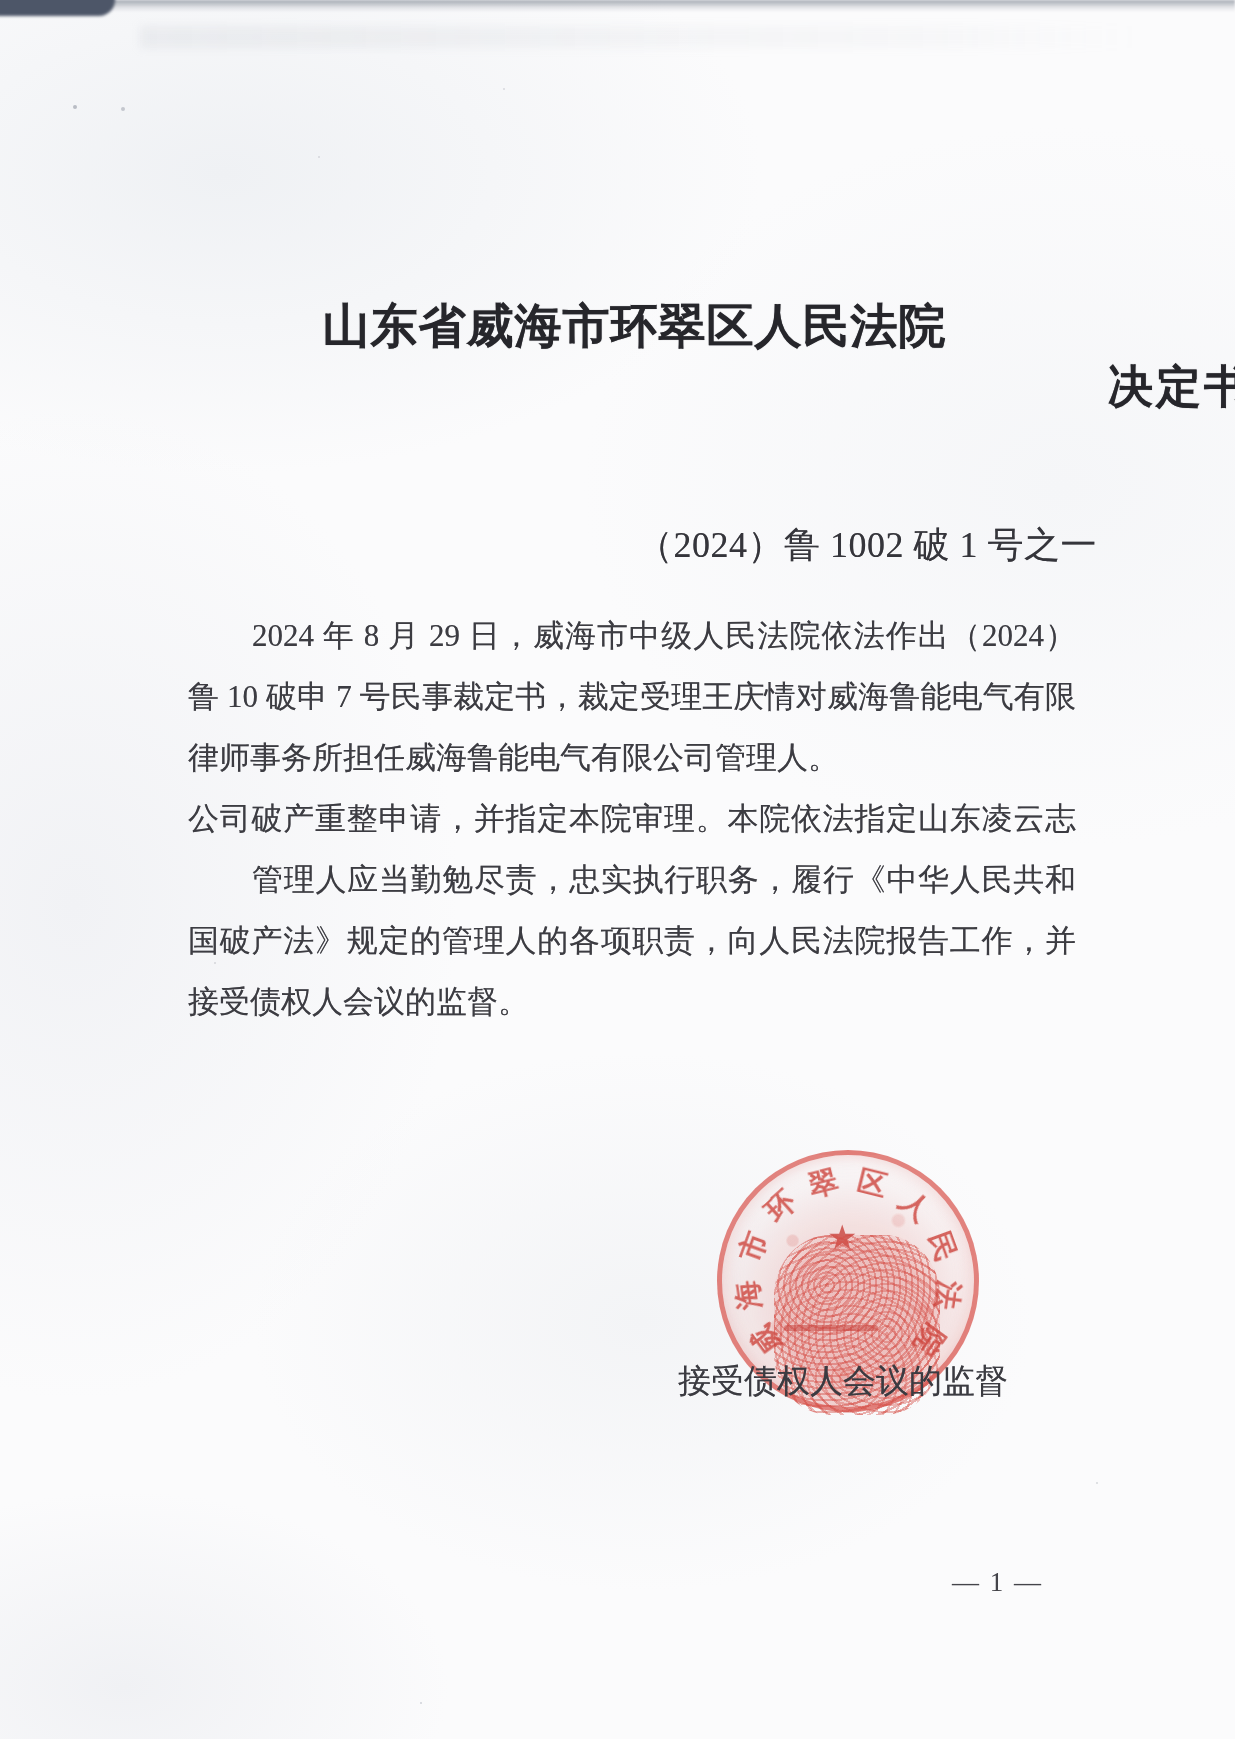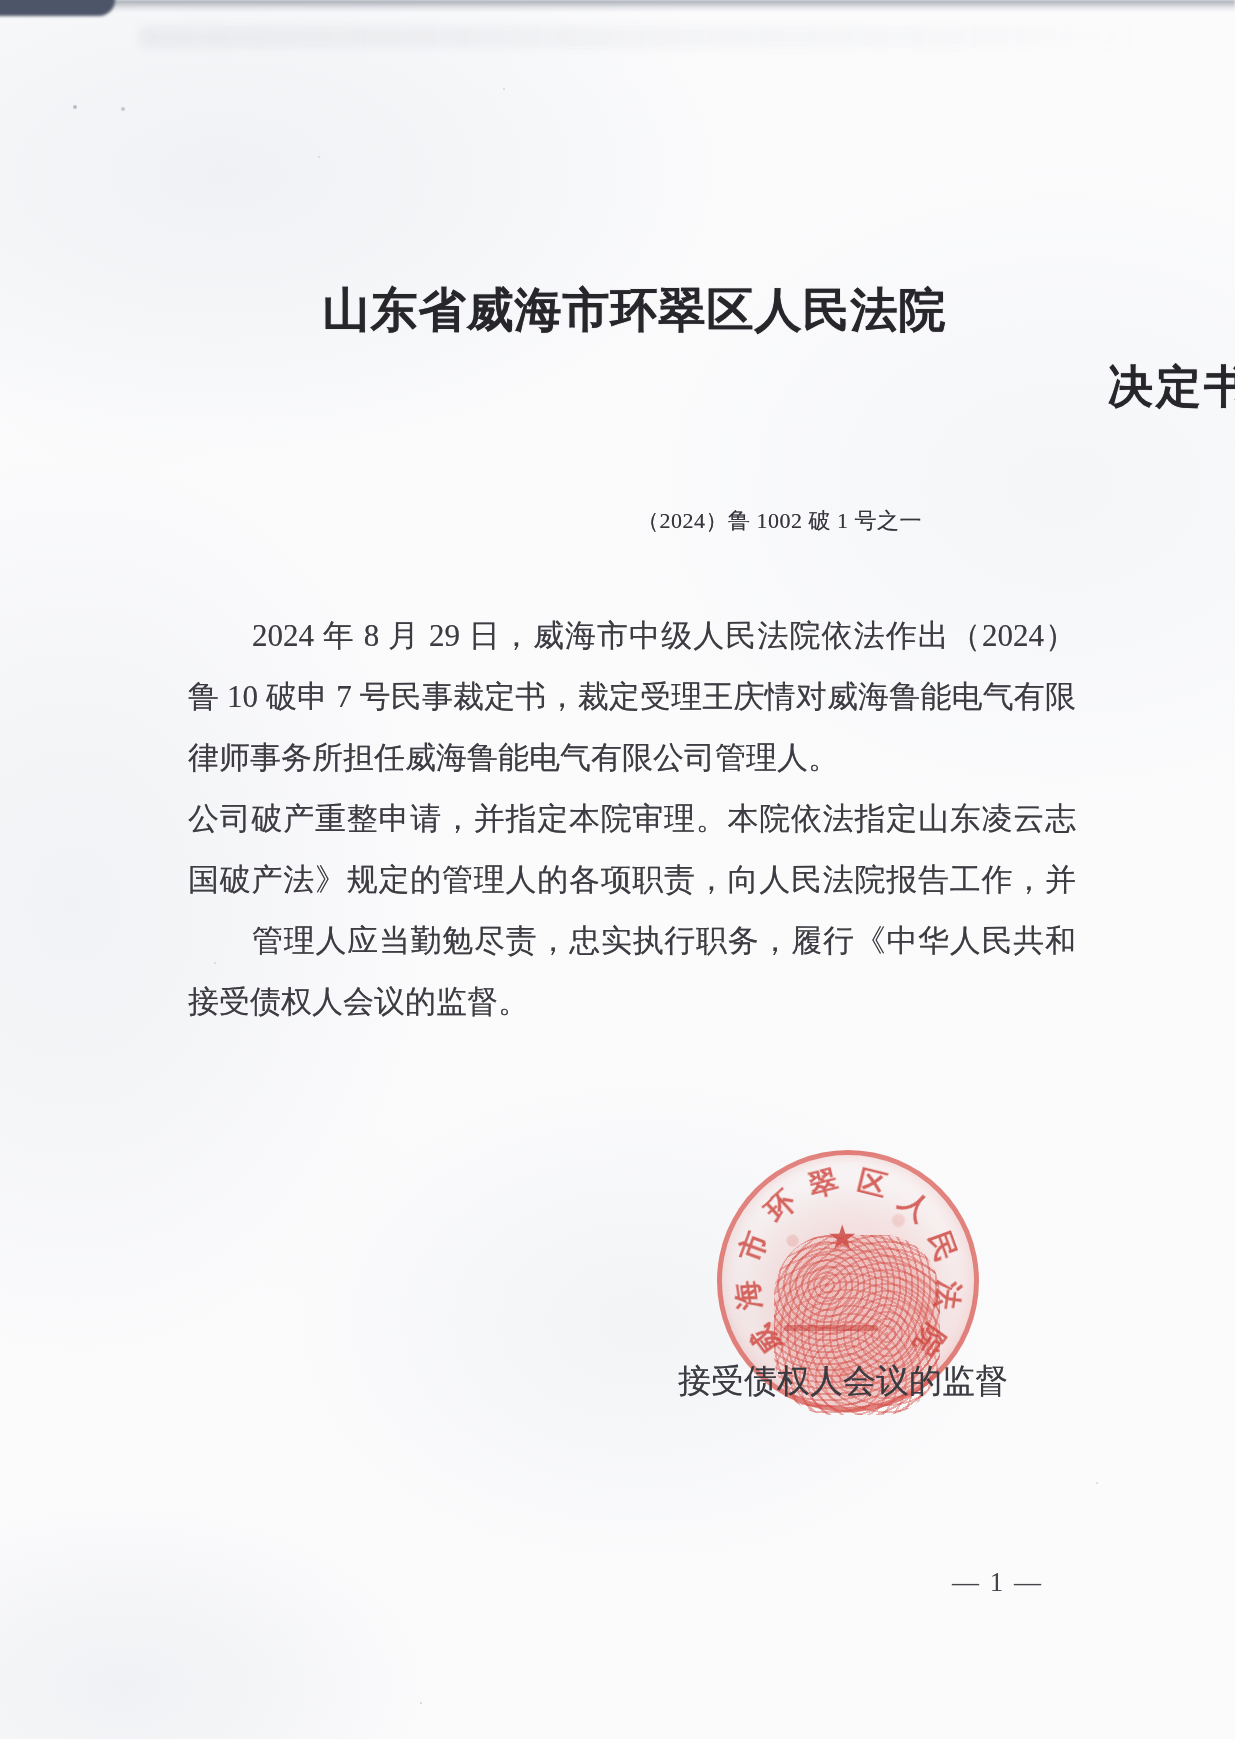--- a/index.html
+++ b/index.html
@@ -30,27 +30,27 @@
   .specks{position:absolute;top:0;left:0;width:2px;height:2px;border-radius:50%;background:transparent;
     box-shadow:
       74px 106px 0 1px #b9bcc4,
       122px 108px 0 1px #c4c7ce,
       318px 156px 0 0 #d4d6db,
       503px 88px 0 0 #d7d9de,
       214px 962px 0 0 #d3d5da,
       1096px 1482px 0 0 #d6d8dd,
       420px 1702px 0 0 #cfd2d8;}
   
-  .court-name{position:absolute;top:284px;left:0;width:100%;text-align:center;text-indent:34px;
+  .court-name{position:absolute;top:300px;left:0;width:100%;text-align:center;text-indent:34px;
     font-size:47px;line-height:52px;font-weight:bold;letter-spacing:1px;color:#26262b;
     text-shadow:0 0 .7px rgba(38,38,43,.75);white-space:nowrap;}
   .doc-title{position:absolute;top:362px;left:17px;width:100%;text-align:right;text-indent:52px;
     font-size:45px;line-height:50px;font-weight:bold;letter-spacing:3px;color:#26262b;
     text-shadow:0 0 .7px rgba(38,38,43,.75);white-space:nowrap;}
-  .case-number{position:absolute;top:502px;left:637px;font-size:22px;line-height:38px;
+  .case-number{position:absolute;top:526px;left:637px;font-size:36px;line-height:38px;
     color:#35353b;letter-spacing:.5px;white-space:nowrap;text-shadow:0 0 .5px rgba(53,53,59,.6);}
   .body-text{position:absolute;top:605px;left:160px;width:888px;margin-left:28px;}
   .body-line{height:61px;line-height:61px;font-size:31px;color:#3c3c42;
     text-shadow:0 0 .5px rgba(60,60,66,.55);white-space:nowrap;}
   .body-line.indent{text-indent:64px;}
   .body-line.justify{white-space:normal;text-align:justify;text-align-last:justify;text-justify:inter-character;}
   .sign-date{position:absolute;top:1361px;left:678px;font-size:33px;line-height:40px;
     color:#3b3b41;letter-spacing:0;z-index:5;text-shadow:0 0 .5px rgba(59,59,65,.6);white-space:nowrap;}
   .page-number{position:absolute;top:1565px;left:952px;font-size:27px;line-height:34px;
     color:#44444a;letter-spacing:2px;white-space:nowrap;}
@@ -92,22 +92,22 @@
   <div class="court-name">山东省威海市环翠区人民法院</div>
   <div class="doc-title">决定书</div>
   <div class="case-number">（2024）鲁 1002 破 1 号之一</div>
 
   <div class="body-text">
 
   <div class="body-line indent justify">2024 年 8 月 29 日，威海市中级人民法院依法作出（2024）</div>
       <div class="body-line justify">鲁 10 破申 7 号民事裁定书，裁定受理王庆情对威海鲁能电气有限</div>
       <div class="body-line">律师事务所担任威海鲁能电气有限公司管理人。</div>
       <div class="body-line justify">公司破产重整申请，并指定本院审理。本院依法指定山东凌云志</div>
+      <div class="body-line indent justify">管理人应当勤勉尽责，忠实执行职务，履行《中华人民共和</div>
       <div class="body-line justify">国破产法》规定的管理人的各项职责，向人民法院报告工作，并</div>
-      <div class="body-line indent justify">管理人应当勤勉尽责，忠实执行职务，履行《中华人民共和</div>
       <div class="body-line">接受债权人会议的监督。</div>
     </div>
 
   <div class="seal">
     <span class="seal-star">★</span>
     <div class="seal-emblem"></div>
     <div class="seal-bar"></div>
   <span class="seal-char" style="transform: translate(-50%, -50%) rotate(-126deg) translateY(-100px);">威</span>
       <span class="seal-char" style="transform: translate(-50%, -50%) rotate(-98deg) translateY(-100px);">海</span>
       <span class="seal-char" style="transform: translate(-50%, -50%) rotate(-70deg) translateY(-100px);">市</span>

